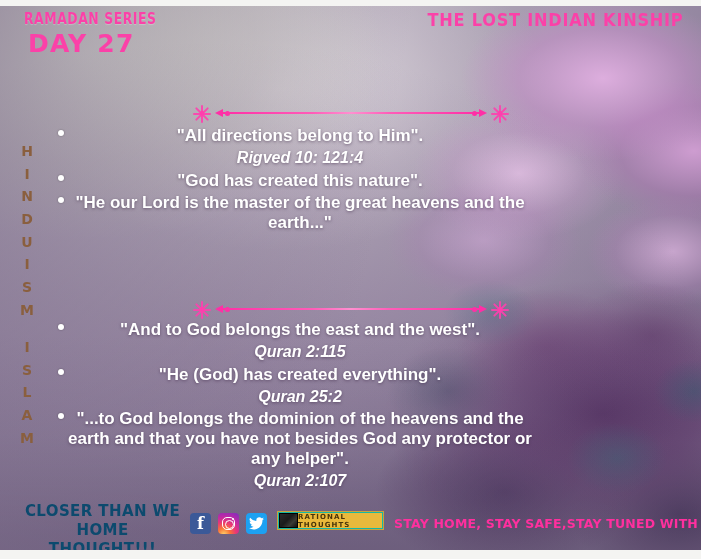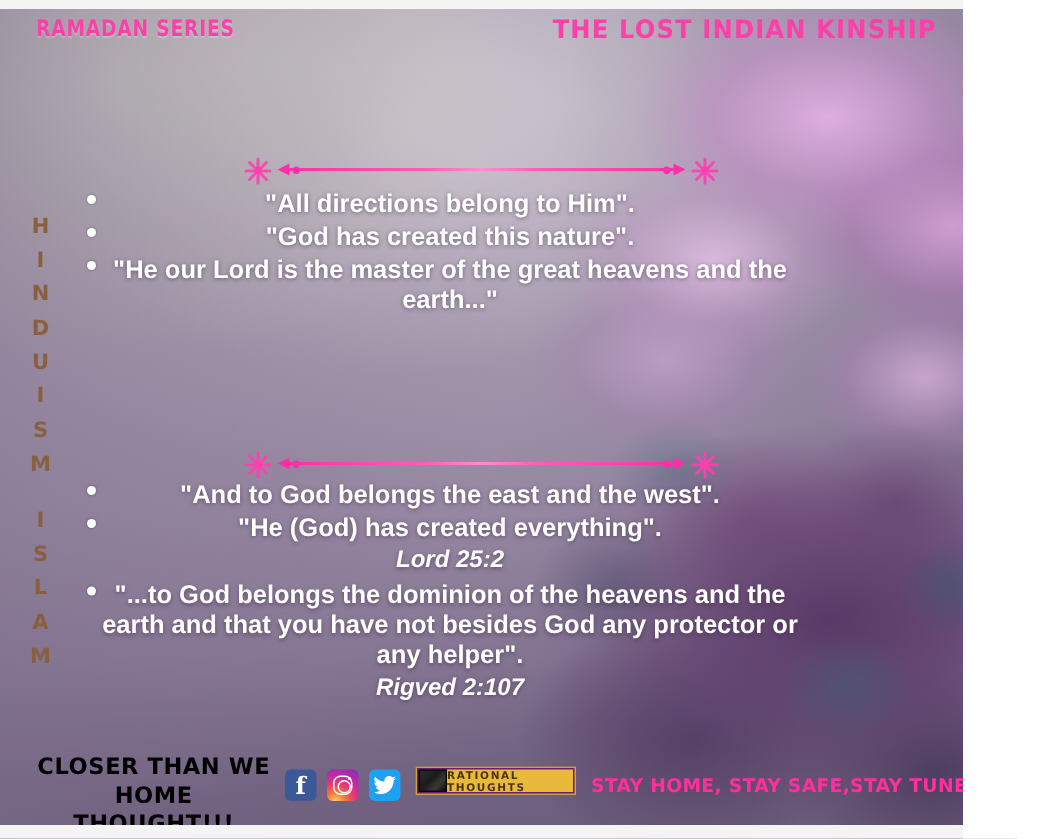--- a/index.html
+++ b/index.html
@@ -5,21 +5,21 @@
 <style>
   html,body{margin:0;padding:0;background:#ffffff;}
   body{
     font-family:"Liberation Sans","DejaVu Sans",sans-serif;
     -webkit-font-smoothing:antialiased;
   }
 
   
   #poster{
     position:relative;
-    width:642px;height:559px;
+    width:701px;height:559px;
     overflow:hidden;
     background:#b0a3b8;
   }
 
   
   .bg-layer{position:absolute;inset:0;}
 
   .bg-base{
     background:
       radial-gradient(120% 90% at 8% 6%, #cfd3c4 0%, #c3c3bf 18%, #b6aebb 40%, #9d90a8 68%, #7e6f8e 100%);
@@ -188,21 +188,21 @@
   }
 
   
   .footer{position:absolute;left:0;right:0;bottom:9px;height:48px;z-index:30;}
 
   .closer{
     position:absolute;left:20px;top:0;width:165px;
     text-align:center;
     font-family:"DejaVu Sans",sans-serif;
     font-size:15px;font-weight:700;letter-spacing:.4px;line-height:1.28;
-    color:#000000;
+    color:#0c4a6e;
   }
   .closer span{display:block;}
 
   .socials{position:absolute;left:190px;top:11px;display:flex;gap:7px;align-items:center;}
   .sicon{width:21px;height:21px;border-radius:4px;position:relative;display:block;}
   .sicon.fb{background:#3b5998;}
   .sicon.fb::after{
     content:"f";position:absolute;inset:0;color:#fff;
     font-family:"DejaVu Serif",serif;font-weight:700;font-size:16px;
     display:flex;align-items:center;justify-content:center;
@@ -221,21 +221,21 @@
   }
   .sicon.ig .dot{
     position:absolute;right:5px;top:5px;width:2px;height:2px;border-radius:50%;background:#fff;
   }
   .sicon.tw{background:#1da1f2;}
   .sicon.tw svg{position:absolute;left:3px;top:4px;}
 
   .logo-badge{
     position:absolute;left:277px;top:9px;
     width:107px;height:19px;
-    background:#701a75;
+    background:#14b8a6;
     border:1px solid #caa33a;
     display:flex;align-items:center;
     box-sizing:border-box;
     padding:1px;
   }
   .logo-thumb{
     width:19px;height:15px;flex:0 0 19px;
     background:linear-gradient(135deg,#2a2a2a,#1b1b1b 45%,#3a3a34 70%,#101010);
     border:1px solid #000;
     box-sizing:border-box;
@@ -269,20 +269,21 @@
   <div class="bg-layer bg-buds"></div>
   <div class="bg-layer bg-cold"></div>
   <div class="bg-layer bg-vignette"></div>
 
   <div class="strip strip-top"></div>
   <div class="strip strip-bottom"></div>
 
   <div class="content">
 
     <div class="tag-series">RAMADAN SERIES</div>
+    <div class="tag-day">DAY 27</div>
     <div class="tag-kinship">THE LOST INDIAN KINSHIP</div>
 
 
     <div class="divider d1">
       <div class="div-inner">
         <span class="burst">
           <b></b>
           <i style="transform:rotate(0deg)"></i>
             <i style="transform:rotate(45deg)"></i>
           <i style="transform:rotate(90deg)"></i>
@@ -321,20 +322,21 @@
       <span>U</span>
       <span>I</span>
       <span>S</span>
       <span>M</span>
     </div>
 
     <div class="quotes hindu">
       <div class="quote">
         <span class="bullet"></span>
         <div class="qtext">"All directions belong to Him".</div>
+        <div class="qref">Rigved 10: 121:4</div>
       </div>
       <div class="quote">
         <span class="bullet"></span>
         <div class="qtext">"God has created this nature".</div>
       </div>
       <div class="quote">
         <span class="bullet"></span>
         <div class="qtext">"He our Lord is the master of the great heavens and the earth..."</div>
       </div>
     </div>
@@ -378,30 +380,31 @@
       <span>S</span>
       <span>L</span>
       <span>A</span>
       <span>M</span>
     </div>
 
     <div class="quotes islam">
       <div class="quote">
         <span class="bullet"></span>
         <div class="qtext">"And to God belongs the east and the west".</div>
+        <div class="qref">Quran 2:115</div>
       </div>
       <div class="quote">
         <span class="bullet"></span>
         <div class="qtext">"He (God) has created everything".</div>
-        <div class="qref">Lord 25:2</div>
+        <div class="qref">Quran 25:2</div>
       </div>
       <div class="quote">
         <span class="bullet"></span>
         <div class="qtext">"...to God belongs the dominion of the heavens and the earth and that you have not besides God any protector or any helper".</div>
-        <div class="qref">Rigved 2:107</div>
+        <div class="qref">Quran 2:107</div>
       </div>
     </div>
 
   </div>
 
   <div class="footer">
 
     <div class="closer">
       <span>CLOSER THAN WE</span>
       <span>HOME THOUGHT!!!</span>

